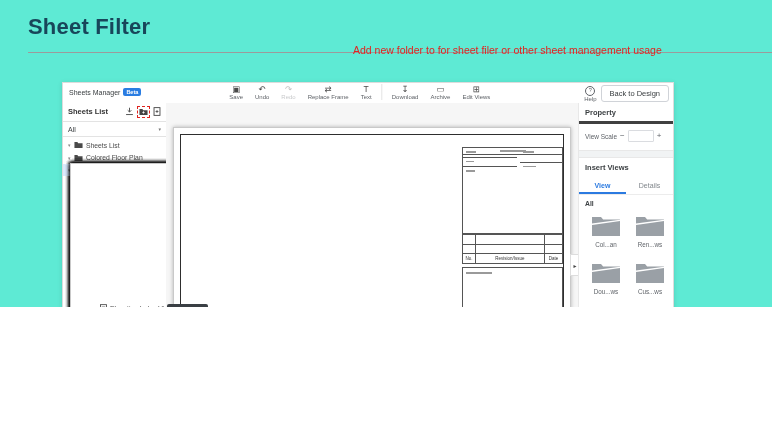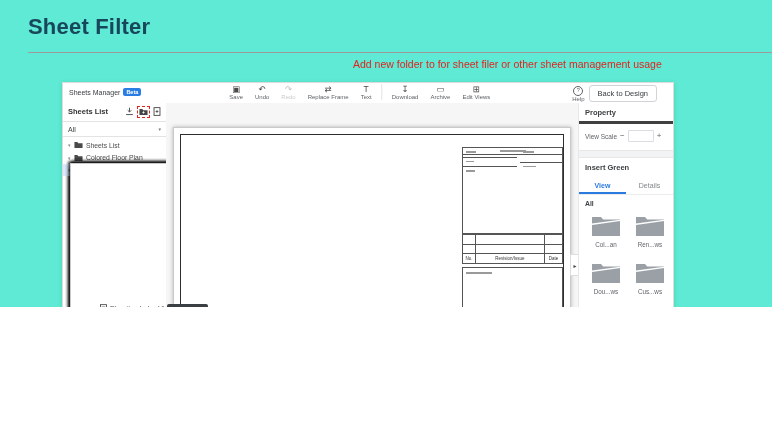--- a/index.html
+++ b/index.html
@@ -2,36 +2,36 @@
 <html><head>
 <meta charset="utf-8">
 <style>
   html,body{margin:0;padding:0;background:#fff;}
   .slide{position:relative;width:772px;height:307px;background:#5eead4;overflow:hidden;
          font-family:"Liberation Sans",sans-serif;padding-left:36px;}
   
   .page-title{position:absolute;left:28px;top:14px;margin:0;font-size:22px;font-weight:bold;
               color:#18465a;letter-spacing:.2px;}
   .rule{position:absolute;left:28px;right:26px;top:52px;height:1px;background:#9b9b9b;}
-  .annotation{position:absolute;left:353px;top:58px;font-size:10.5px;color:#e02420;}
+  .annotation{position:absolute;left:353px;top:44px;font-size:10.5px;color:#e02420;}
   
   .skyline div{position:absolute;background:#efefef;}
   
   .window{position:absolute;left:62px;top:82px;width:610px;height:340px;background:#fff;
           border:1px solid #dcdcdc;box-shadow:0 1px 5px rgba(0,0,0,.12);}
   .appbar{position:absolute;left:0;top:0;right:0;height:20px;border-bottom:1px solid #ececec;background:#fff;}
   .brand{position:absolute;left:6px;top:5px;display:flex;align-items:center;gap:3px;font-size:7px;color:#3c4043;}
   .badge{background:#2a7de2;color:#fff;font-size:5.5px;padding:1px 3px;border-radius:2px;font-weight:bold;}
   .toolbar{position:absolute;left:50%;top:1px;transform:translateX(-53%);display:flex;align-items:center;}
   .titem{display:flex;flex-direction:column;align-items:center;gap:0;padding:0 6px;color:#4a4a4a;cursor:pointer;}
   .titem .tglyph{font-size:8.5px;line-height:10px;}
   .titem .tlabel{font-size:6px;color:#5f6368;white-space:nowrap;}
   .titem.disabled{opacity:.35;}
   .titem.group_start{border-left:1px solid #e3e3e3;margin-left:4px;padding-left:9px;}
-  .appbar-right{position:absolute;right:16px;top:2px;display:flex;align-items:center;gap:4px;}
+  .appbar-right{position:absolute;right:4px;top:2px;display:flex;align-items:center;gap:4px;}
   .help{display:flex;flex-direction:column;align-items:center;gap:0;color:#5f6368;}
   .help-ic{width:8px;height:8px;border:1px solid #5f6368;border-radius:50%;font-size:5.5px;
            display:flex;align-items:center;justify-content:center;line-height:1;}
   .help-ic::before{content:"?";}
   .help-lb{font-size:6px;}
   .btd{font-family:inherit;font-size:7.5px;color:#3c4043;background:#fff;border:1px solid #d0d3d8;
        border-radius:3px;padding:3px 8px;cursor:pointer;}
   
   .sidebar{position:absolute;left:0;top:20px;width:103px;bottom:0;border-right:1px solid #e8e8e8;
            background:#fff;overflow:hidden;}
@@ -509,21 +509,21 @@
 
     <div class="rpanel">
       <div class="rp-title">Property</div>
       <div class="vs-row">
         <span>View Scale</span>
         <span class="vs-btn">−</span>
         <input class="vs-input" value="" style="">
         <span class="vs-btn">+</span>
       </div>
       <div class="rp-gap"></div>
-      <div class="rp-title" style="border-bottom:none;">Insert Green</div>
+      <div class="rp-title" style="border-bottom:none;">Insert Views</div>
       <div class="tabs">
 
       <div class="tab active">
             <span>View</span>
           </div>
           <div class="tab">
             <span>Details</span>
           </div>
         </div>
       <div class="rp-all">All</div>

